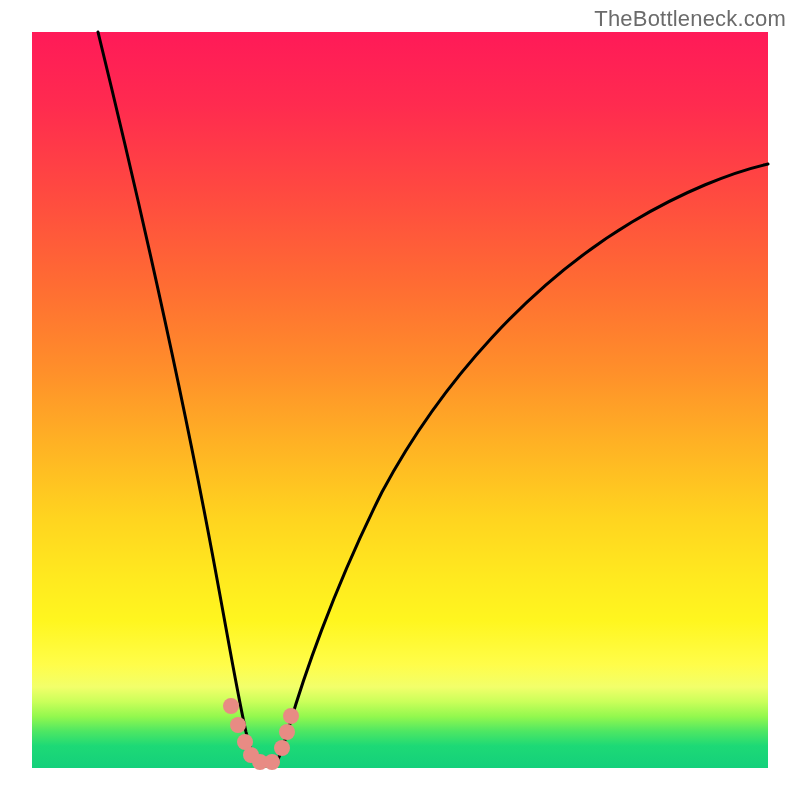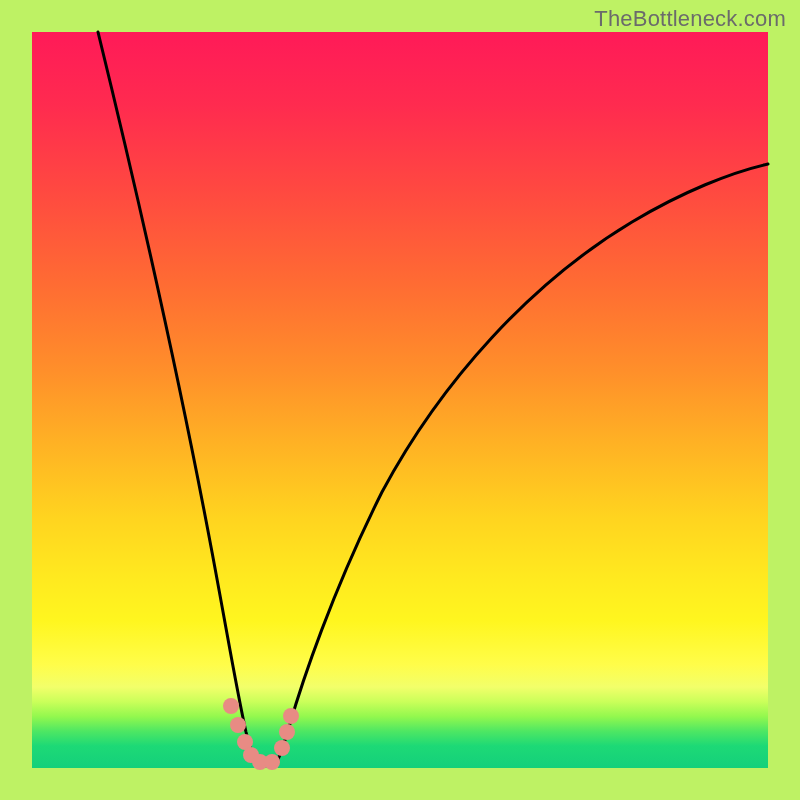--- a/index.html
+++ b/index.html
@@ -10,21 +10,21 @@
     background: #000;
     overflow: hidden;
     font-family: Arial, Helvetica, sans-serif;
   }
   .frame {
     position: absolute;
     top: 0;
     left: 0;
     width: 800px;
     height: 800px;
-    background: #bef264;
+    background: #ffffff;
   }
   .plot-area {
     position: absolute;
     left: 32px;
     top: 32px;
     width: 736px;
     height: 736px;
     
     background: linear-gradient(to bottom,
       #ff1a58 0%,

